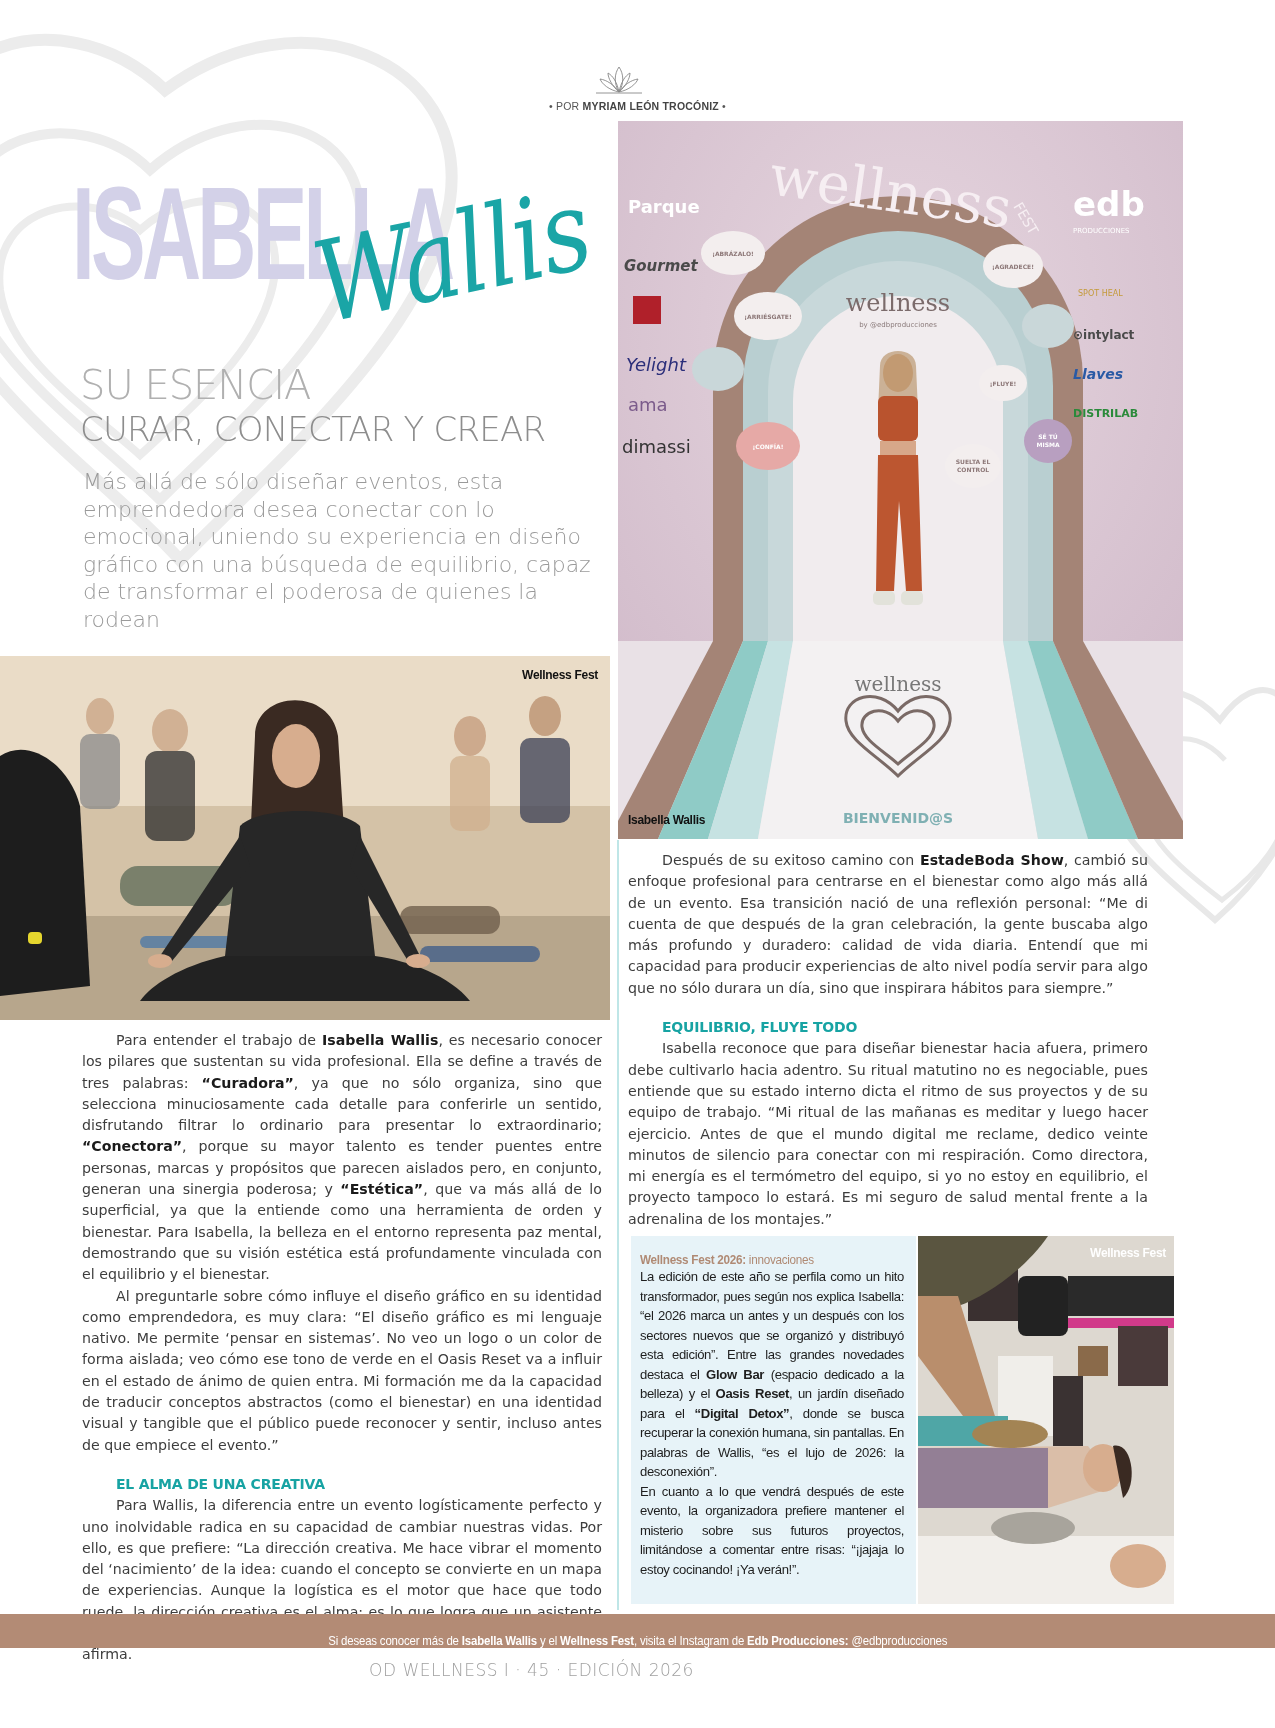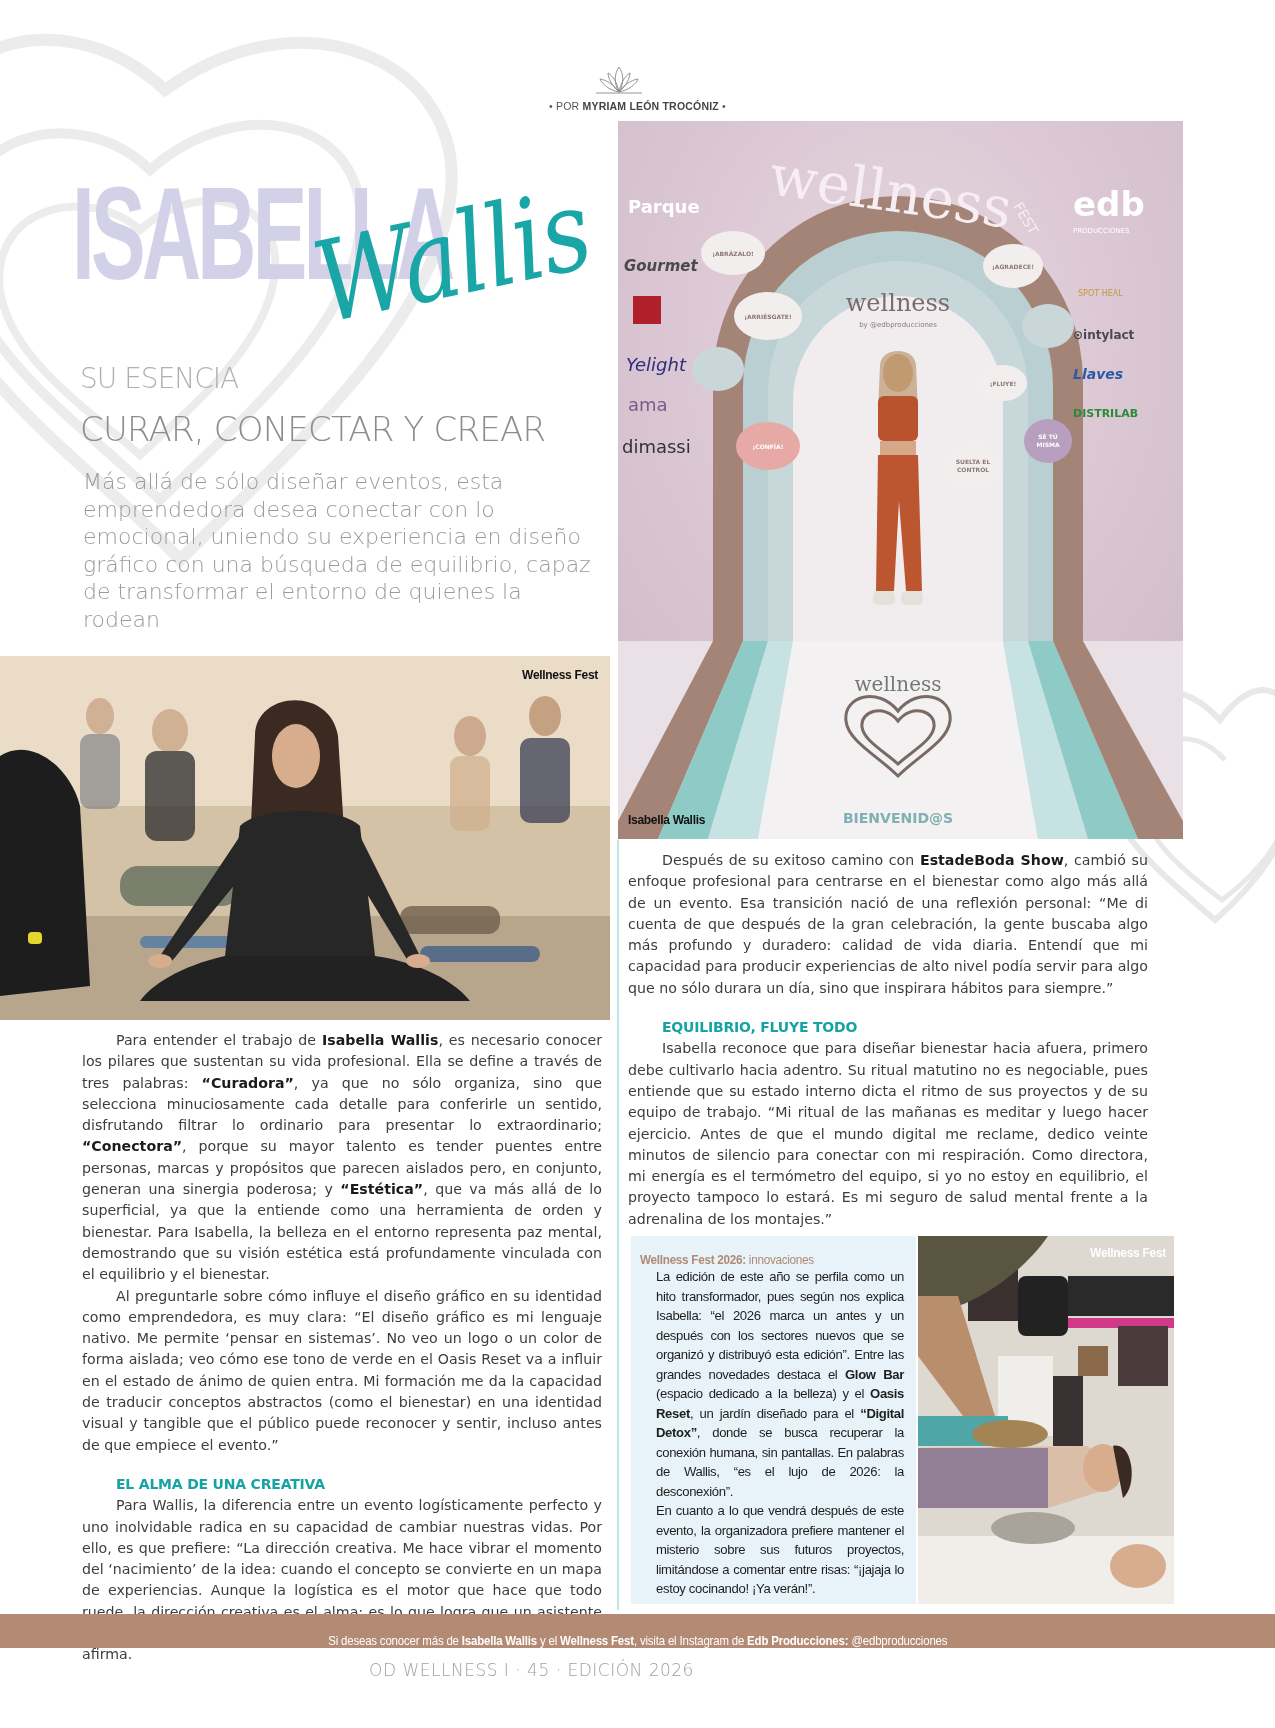--- a/index.html
+++ b/index.html
@@ -7,21 +7,21 @@
   body { position: relative; font-family: "DejaVu Sans", sans-serif; color: #3a3a3a; }
 
   .bg-hearts { position: absolute; left: 0; top: 0; width: 1275px; height: 1728px; pointer-events: none; }
 
   .byline { position: absolute; left: 0; width: 1275px; top: 100px; text-align: center; font-family: "Liberation Sans", sans-serif; font-size: 10.5px; color: #555; letter-spacing: 0.2px; }
   .byline b { font-weight: 700; color: #444; }
   .lotus { position: absolute; left: 594px; top: 64px; width: 50px; height: 32px; }
 
   .title-isabella { position: absolute; left: 72px; top: 168px; font-family: "Liberation Sans", sans-serif; font-weight: 700; font-size: 132px; line-height: 1; color: #d3d1e8; letter-spacing: -6px; transform: scaleX(0.62); transform-origin: left top; }
   .title-wallis { position: absolute; left: 305px; top: 230px; font-family: "DejaVu Serif", serif; font-style: italic; font-size: 112px; line-height: 1; color: #1aa5a6; transform: rotate(-12deg) scaleX(0.85); transform-origin: left top; letter-spacing: -2px; }
-  .sub-esencia { position: absolute; left: 80px; top: 365px; font-family: "DejaVu Sans", sans-serif; font-weight: 200; font-size: 28px; line-height: 1; color: #b0b0b0; letter-spacing: -1px; -webkit-text-stroke: 0px; font-stretch: condensed; }
+  .sub-esencia { position: absolute; left: 80px; top: 365px; font-family: "DejaVu Sans", sans-serif; font-weight: 200; font-size: 40px; line-height: 1; color: #b0b0b0; letter-spacing: -1px; -webkit-text-stroke: 0px; font-stretch: condensed; }
   .sub-curar { position: absolute; left: 80px; top: 412px; font-family: "DejaVu Sans", sans-serif; font-weight: 300; font-size: 34px; line-height: 1; color: #8d8d8d; letter-spacing: -0.8px; }
   .deck { position: absolute; left: 83px; top: 468px; width: 520px; font-family: "DejaVu Sans", sans-serif; font-weight: 300; font-size: 22px; line-height: 27.5px; color: #9a9a9a; }
 
   .photo { position: absolute; overflow: hidden; }
   .photo-caption { position: absolute; font-family: "Liberation Sans", sans-serif; font-weight: 700; font-size: 12px; letter-spacing: -0.3px; }
 
   .photo-yoga { left: 0; top: 656px; width: 610px; height: 364px; background: linear-gradient(180deg, #e9dcc8 0%, #d9c6aa 35%, #b9a688 65%, #9b8a74 100%); }
   .photo-arch { left: 618px; top: 121px; width: 565px; height: 718px; background: #d7c3cf; }
   .photo-sound { left: 918px; top: 1236px; width: 256px; height: 368px; background: linear-gradient(180deg, #cfc7bd 0%, #e5e1da 40%, #d8d4cd 100%); }
 
@@ -30,21 +30,21 @@
   .body-text { position: absolute; font-family: "DejaVu Sans", sans-serif; font-size: 14.2px; line-height: 21.3px; color: #3d3d3d; text-align: justify; hyphens: auto; }
   .body-text p { text-indent: 34px; }
   .body-text b { font-weight: 700; color: #1b1b1b; }
   .section-head { font-family: "DejaVu Sans", sans-serif; font-weight: 700; font-size: 14px; color: #17a3a3; text-indent: 0 !important; padding-left: 34px; margin-top: 18px; letter-spacing: -0.2px; }
   .col-left { left: 82px; top: 1030px; width: 520px; }
   .col-right { left: 628px; top: 850px; width: 520px; }
 
   .sidebar-box { position: absolute; left: 631px; top: 1236px; width: 285px; height: 368px; background: #e7f3f8; padding: 16px 12px 0 9px; }
   .sidebar-title { font-family: "Liberation Sans", sans-serif; font-size: 13px; font-weight: 700; color: #b08a74; letter-spacing: -0.3px; transform: scaleX(0.9); transform-origin: left; white-space: nowrap; }
   .sidebar-title span { font-weight: 400; }
-  .sidebar-body { font-family: "Liberation Sans", sans-serif; font-size: 13.1px; line-height: 19.5px; color: #1e1e1e; text-align: justify; letter-spacing: -0.35px; margin-left: 16px; }
+  .sidebar-body { font-family: "Liberation Sans", sans-serif; font-size: 13.1px; line-height: 19.5px; color: #1e1e1e; text-align: justify; letter-spacing: -0.35px; }
   .sidebar-body b { font-weight: 700; }
 
   .footer-band { position: absolute; left: 0; top: 1614px; width: 1275px; height: 34px; background: #b38b75; display: flex; align-items: flex-end; justify-content: center; }
   .footer-band-text { font-family: "Liberation Sans", sans-serif; font-size: 13px; color: #fff; letter-spacing: -0.2px; transform: scaleX(0.88); white-space: nowrap; }
   .footer-band-text b { font-weight: 700; }
   .folio { position: absolute; left: 0; top: 1660px; width: 1063px; text-align: center; font-family: "DejaVu Sans", sans-serif; font-weight: 200; font-size: 17px; color: #a0a0a0; letter-spacing: 0.5px; }
 </style>
 </head>
 <body>
 
@@ -71,21 +71,21 @@
   </g>
 </svg>
 <div class="byline">
   <span>• POR </span><b>MYRIAM LEÓN TROCÓNIZ</b><span> •</span>
 </div>
 
 <div class="title-isabella">ISABELLA</div>
 <div class="title-wallis">Wallis</div>
 <div class="sub-esencia">SU ESENCIA</div>
 <div class="sub-curar">CURAR, CONECTAR Y CREAR</div>
-<div class="deck">Más allá de sólo diseñar eventos, esta emprendedora desea conectar con lo emocional, uniendo su experiencia en diseño gráfico con una búsqueda de equilibrio, capaz de transformar el entorno de quienes la rodean</div>
+<div class="deck">Más allá de sólo diseñar eventos, esta emprendedora desea conectar con lo emocional, uniendo su experiencia en diseño gráfico con una búsqueda de equilibrio, capaz de transformar el poderosa de quienes la rodean</div>
 
 <div class="photo photo-arch">
   <svg width="565" height="718" viewBox="0 0 565 718">
     <defs>
       <radialGradient id="bgpink" cx="50%" cy="30%" r="70%">
         <stop offset="0%" stop-color="#e6d6df"></stop>
         <stop offset="100%" stop-color="#d2bccb"></stop>
       </radialGradient>
     </defs>
     <rect width="565" height="718" fill="url(#bgpink)"></rect>

